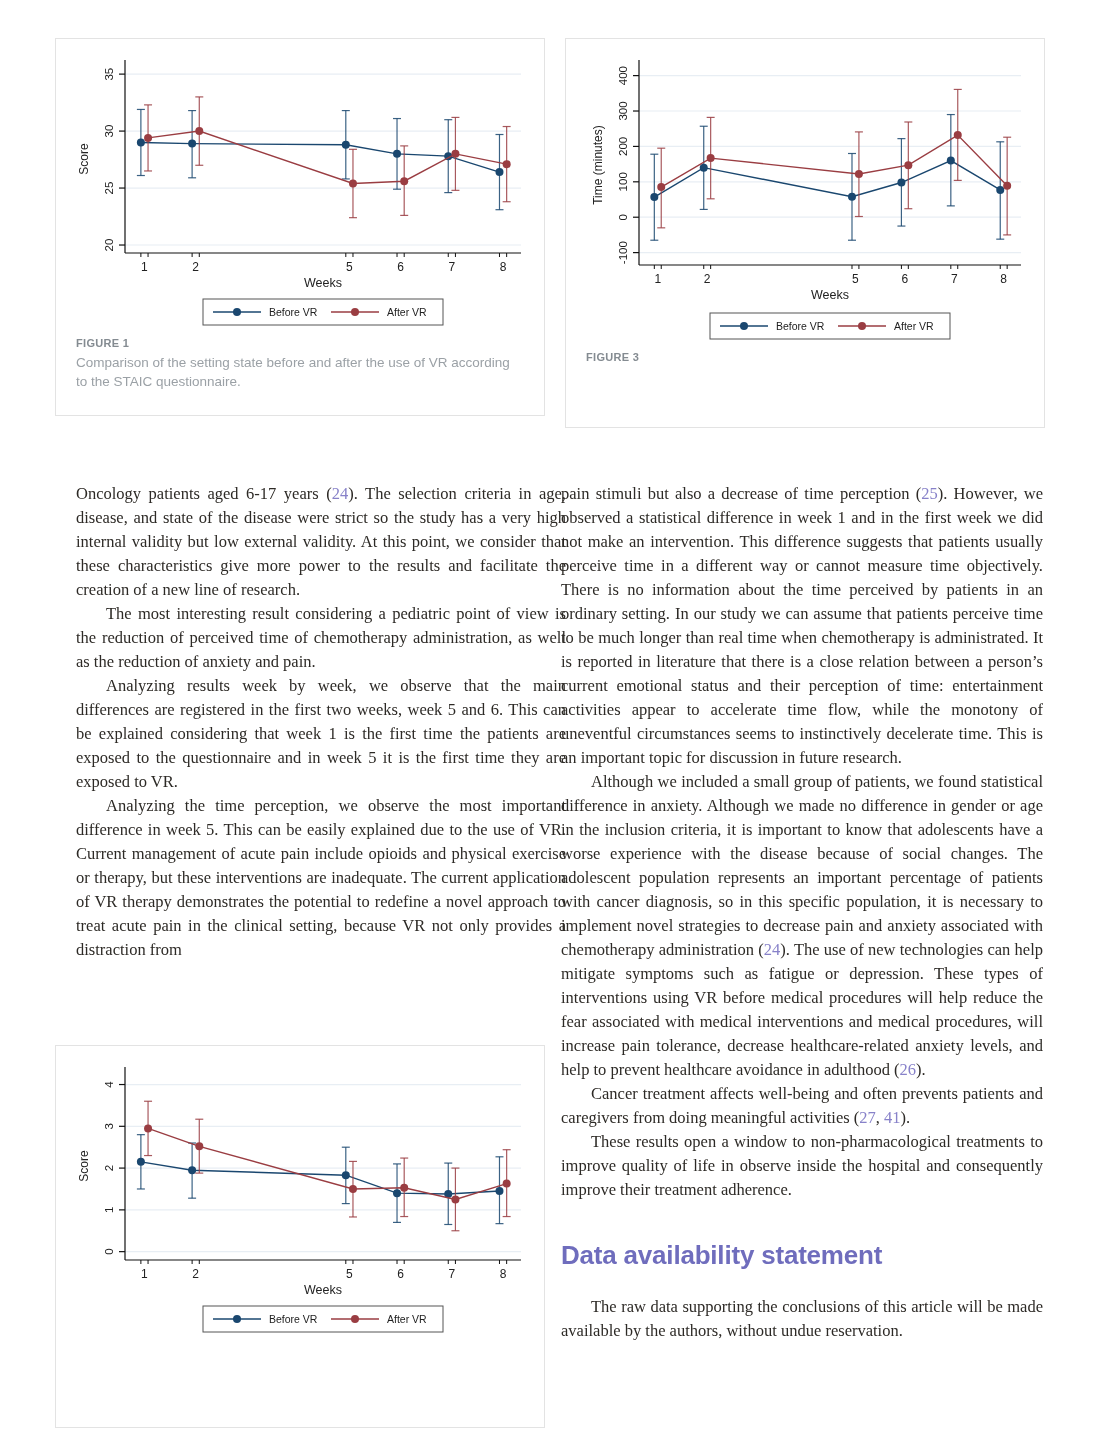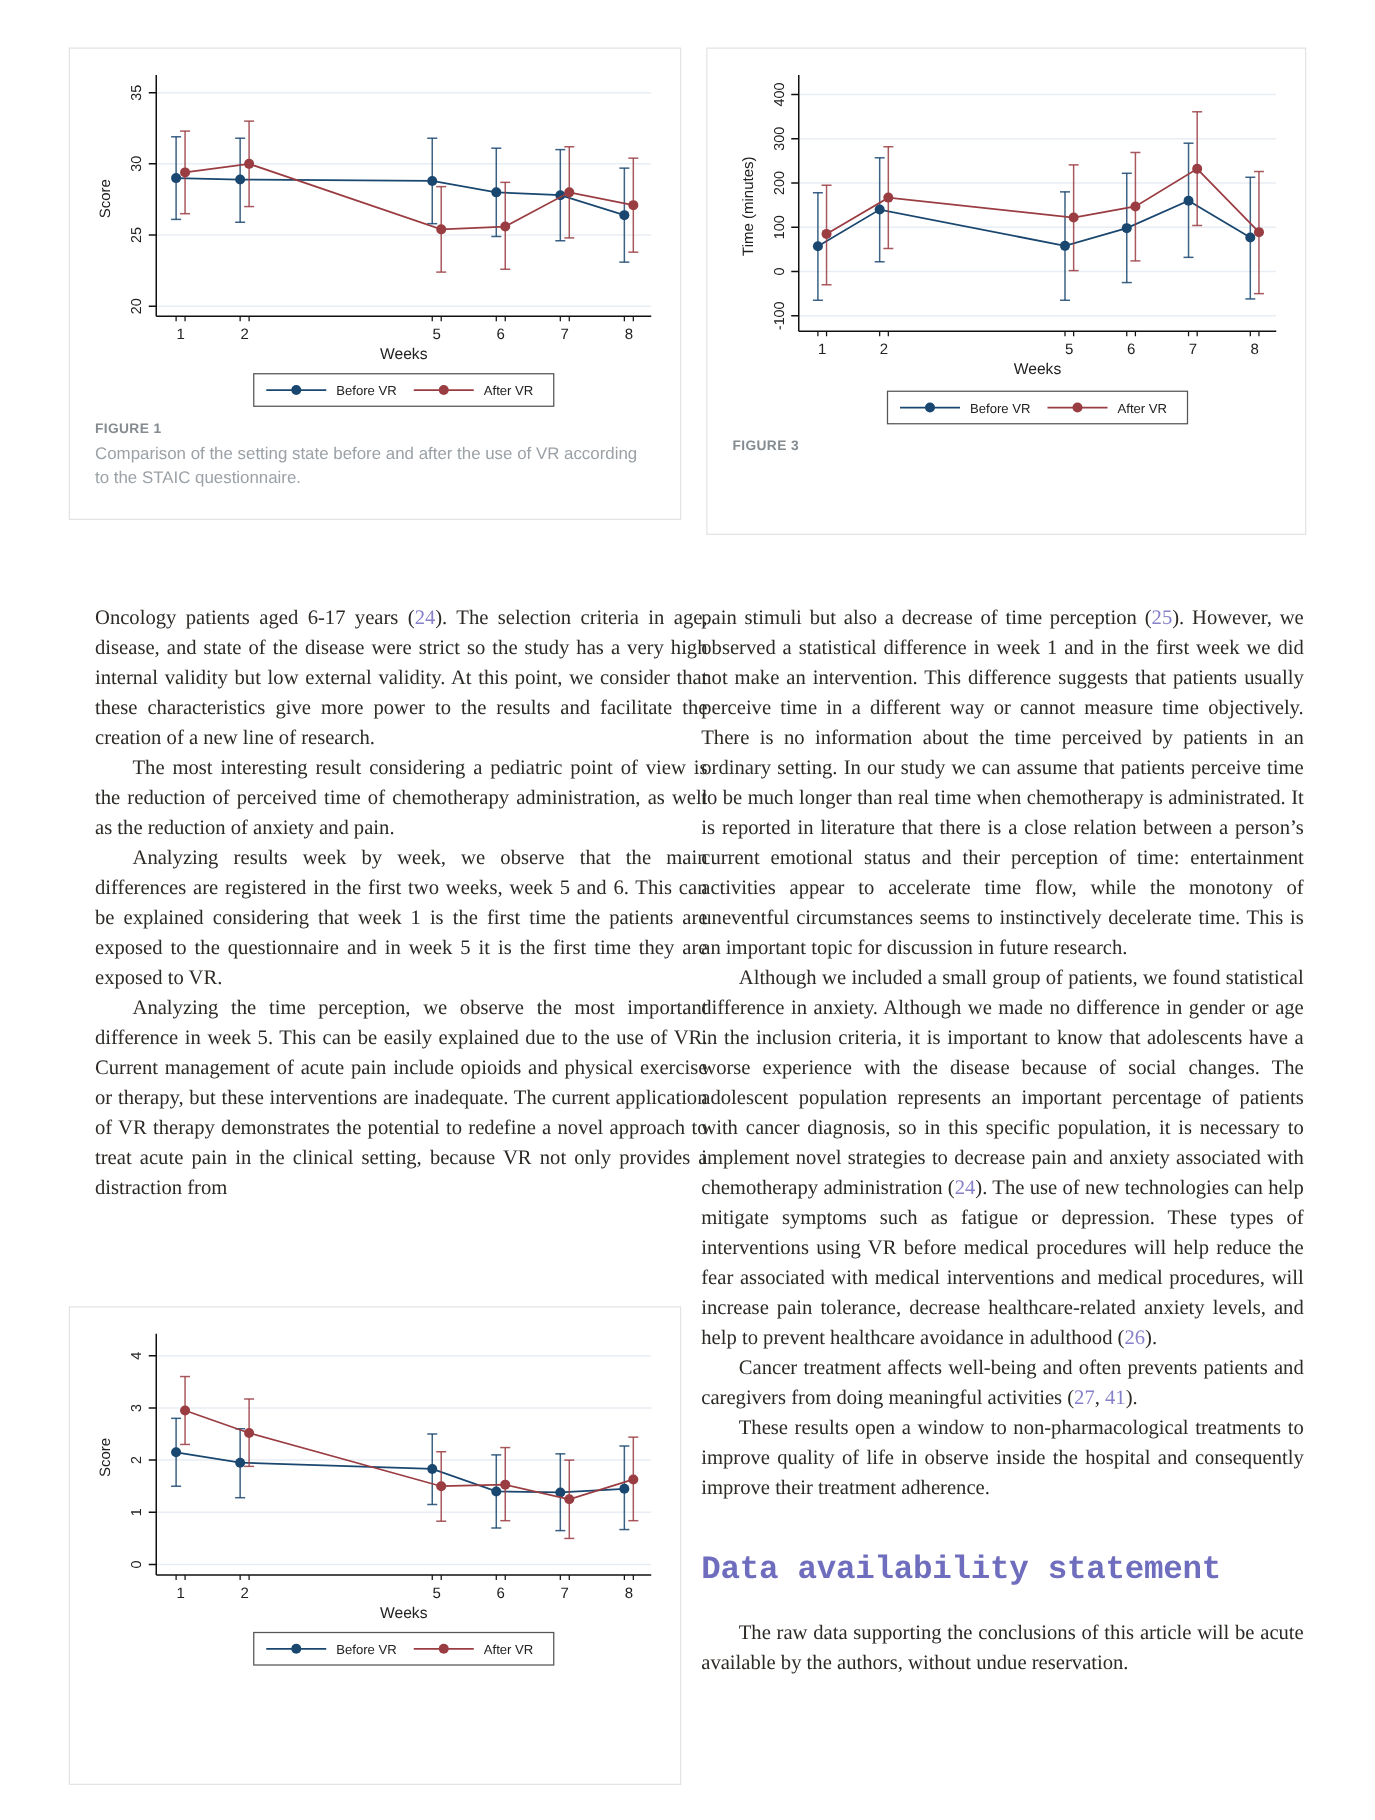--- a/index.html
+++ b/index.html
@@ -16,21 +16,21 @@
   .chart-holder{display:flex;justify-content:center;margin-top:12px;}
   .fig-caption{padding:2px 20px 0 20px;font-family:"Liberation Sans",sans-serif;}
   .fig-label{font-size:11px;font-weight:bold;letter-spacing:.3px;color:var(--cap-label);}
   .fig-text{font-size:13.5px;line-height:1.42;color:var(--cap-text);margin-top:4px;}
   .col{position:absolute;width:490px;margin-left:21px;}
   #col-left{left:55px;top:482px;}
   #col-right{left:540px;top:482px;width:482px;}
   p.body{margin:0;font-size:16.5px;line-height:24px;text-align:justify;color:var(--body-text);}
   p.body.indent{text-indent:30px;}
   .ref{color:var(--citation);cursor:pointer;}
-  .section-heading{margin:38px 0 24px 0;font-family:Liberation Mono, monospace;font-weight:bold;
+  .section-heading{margin:38px 0 24px 0;font-family:Liberation Sans, sans-serif;font-weight:bold;
     font-size:26px;letter-spacing:-0.2px;color:var(--heading);}
 </style>
 </head>
 <body>
 
 <div class="page">
 
   <section class="figure-panel" id="fig1-panel">
     <div class="chart-holder">
         <svg width="470" height="284" viewBox="0 0 470 284" font-family="Liberation Sans, sans-serif">
@@ -251,21 +251,21 @@
 
   <div class="col" id="col-right">
     <div>
         <p class="body">pain stimuli but also a decrease of time perception (<span class="ref">25</span>). However, we observed a statistical difference in week 1 and in the first week we did not make an intervention. This difference suggests that patients usually perceive time in a different way or cannot measure time objectively. There is no information about the time perceived by patients in an ordinary setting. In our study we can assume that patients perceive time to be much longer than real time when chemotherapy is administrated. It is reported in literature that there is a close relation between a person’s current emotional status and their perception of time: entertainment activities appear to accelerate time flow, while the monotony of uneventful circumstances seems to instinctively decelerate time. This is an important topic for discussion in future research.</p>
         <p class="body indent">Although we included a small group of patients, we found statistical difference in anxiety. Although we made no difference in gender or age in the inclusion criteria, it is important to know that adolescents have a worse experience with the disease because of social changes. The adolescent population represents an important percentage of patients with cancer diagnosis, so in this specific population, it is necessary to implement novel strategies to decrease pain and anxiety associated with chemotherapy administration (<span class="ref">24</span>). The use of new technologies can help mitigate symptoms such as fatigue or depression. These types of interventions using VR before medical procedures will help reduce the fear associated with medical interventions and medical procedures, will increase pain tolerance, decrease healthcare-related anxiety levels, and help to prevent healthcare avoidance in adulthood (<span class="ref">26</span>).</p>
         <p class="body indent">Cancer treatment affects well-being and often prevents patients and caregivers from doing meaningful activities (<span class="ref">27</span>, <span class="ref">41</span>).</p>
         <p class="body indent">These results open a window to non-pharmacological treatments to improve quality of life in observe inside the hospital and consequently improve their treatment adherence.</p>
       </div>
     <h2 class="section-heading">Data availability statement</h2>
     <div>
-        <p class="body indent">The raw data supporting the conclusions of this article will be acute available by the authors, without undue reservation.</p>
+        <p class="body indent">The raw data supporting the conclusions of this article will be made available by the authors, without undue reservation.</p>
       </div>
   </div>
 
   <section class="figure-panel" id="fig2-panel">
     <div class="chart-holder">
         <svg width="470" height="284" viewBox="0 0 470 284" font-family="Liberation Sans, sans-serif">
           <line x1="60" y1="193.64444444444445" x2="456" y2="193.64444444444445" stroke="#e8eef4" stroke-width="1.2"></line>
           <line x1="60" y1="151.86666666666667" x2="456" y2="151.86666666666667" stroke="#e8eef4" stroke-width="1.2"></line>
           <line x1="60" y1="110.08888888888887" x2="456" y2="110.08888888888887" stroke="#e8eef4" stroke-width="1.2"></line>
           <line x1="60" y1="68.3111111111111" x2="456" y2="68.3111111111111" stroke="#e8eef4" stroke-width="1.2"></line>

